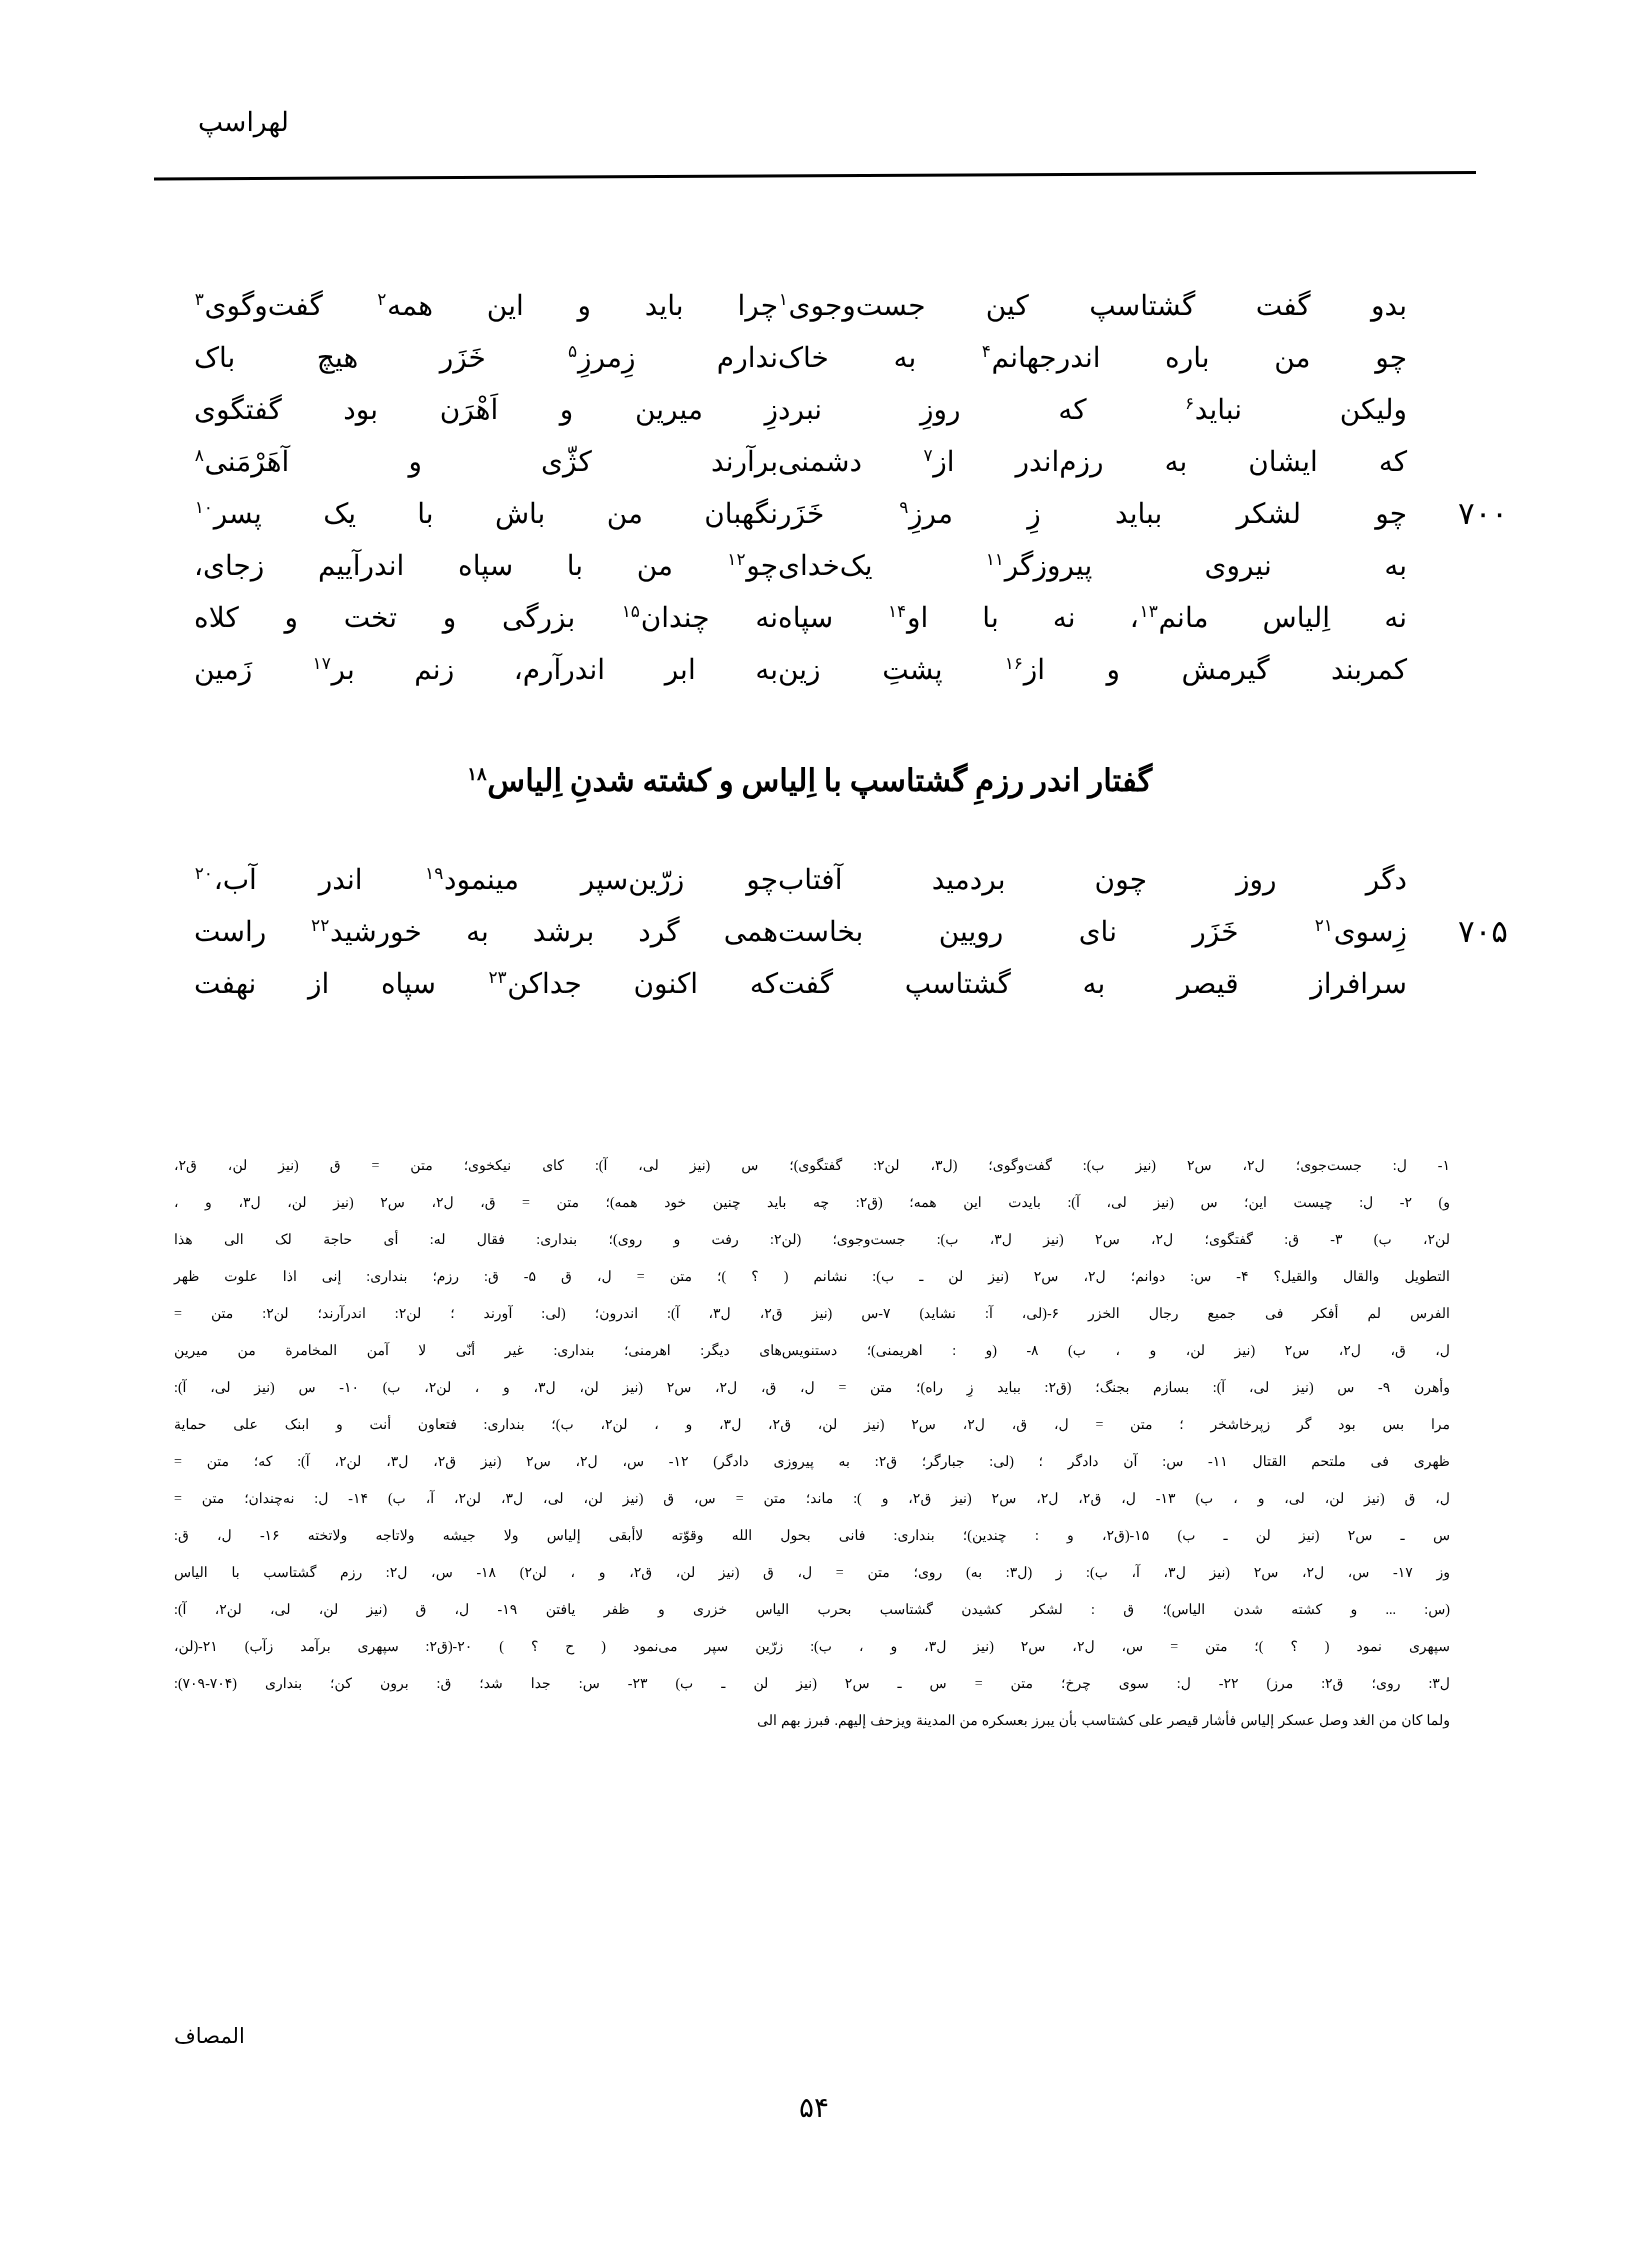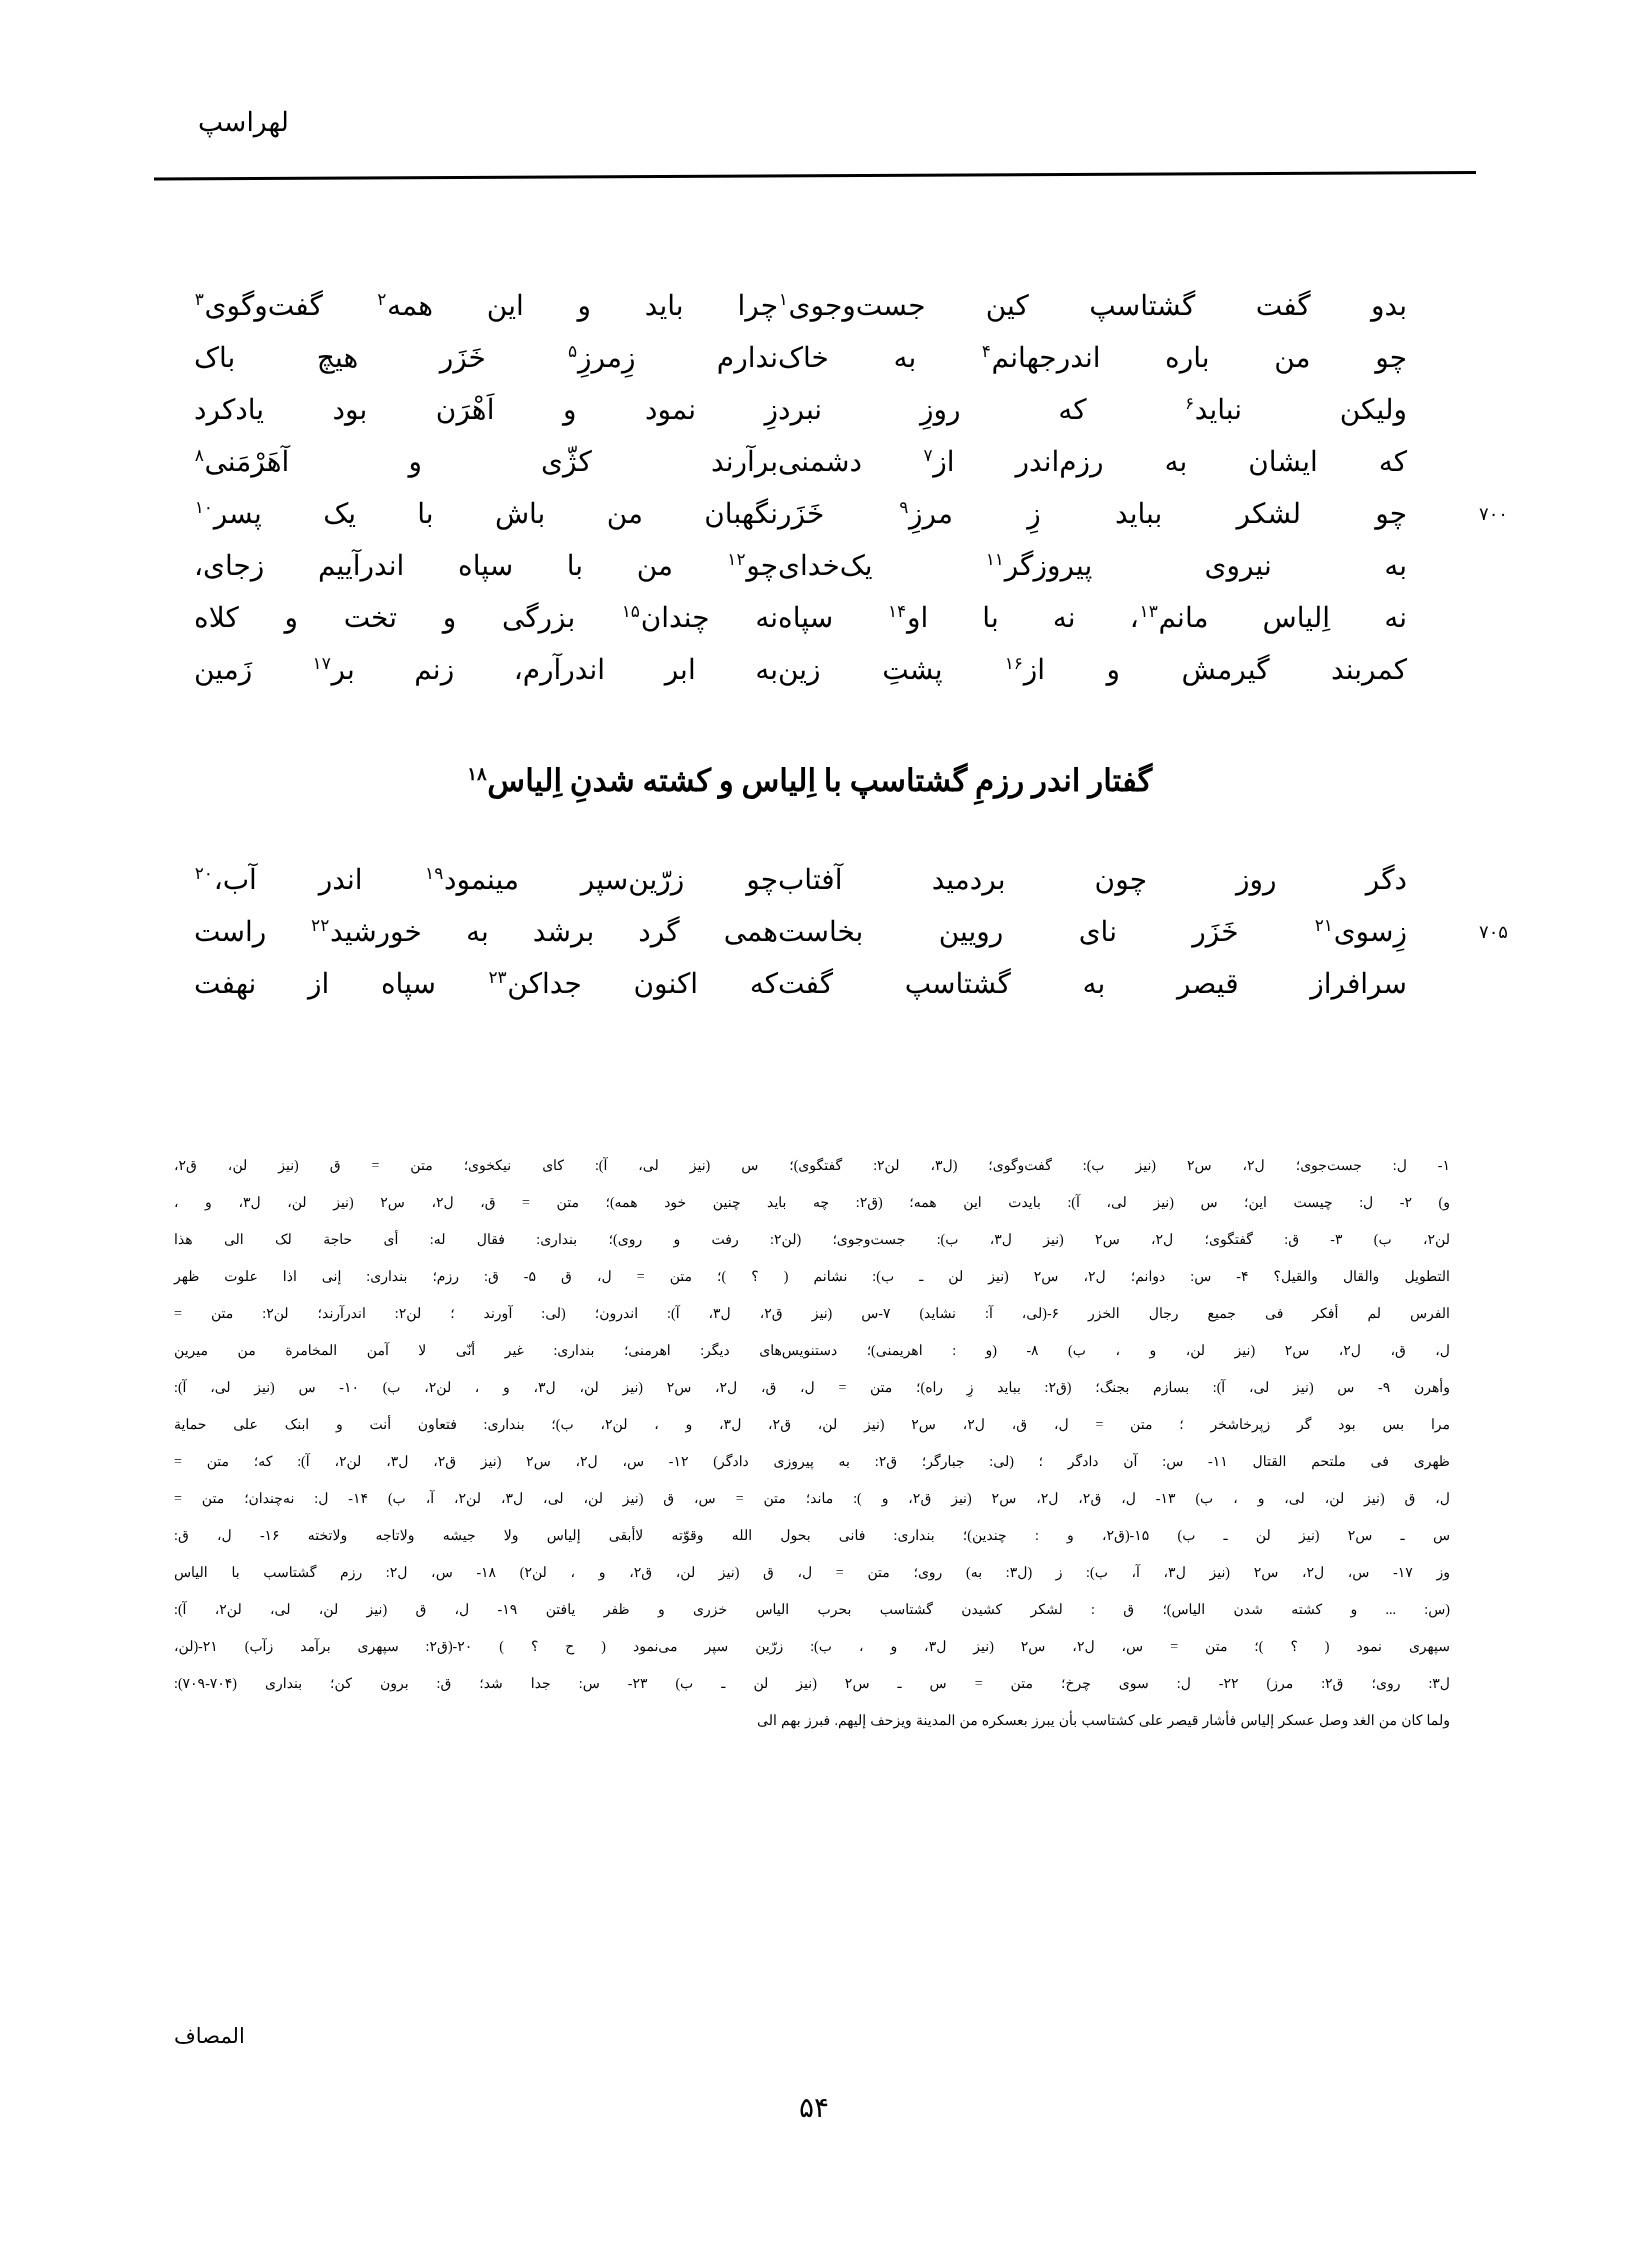--- a/index.html
+++ b/index.html
@@ -88,21 +88,21 @@
     text-align-last: justify;
     direction: rtl;
     box-sizing: border-box;
   }
 
   .vnum {
     position: absolute;
     right: -83px;
     top: 0;
     width: 77px;
-    font-size: 18px;
+    font-size: 31px;
     line-height: 52px;
     text-align: right;
     direction: rtl;
   }
 
   sup.note {
     font-size: 17px;
     vertical-align: super;
     line-height: 0;
     padding: 0 0.7px;
@@ -180,21 +180,21 @@
         <div class="hemistich left">چرا باید و این همه<sup class="note">۲</sup> گفت‌وگوی<sup class="note">۳</sup></div>
       </div>
       <div class="bayt">
         <div class="vnum"></div>
         <div class="hemistich right">چو من باره اندرجهانم<sup class="note">۴</sup> به خاک</div>
         <div class="hemistich left">ندارم زِمرزِ<sup class="note">۵</sup> خَزَر هیچ باک</div>
       </div>
       <div class="bayt">
         <div class="vnum"></div>
         <div class="hemistich right">ولیکن نباید<sup class="note">۶</sup> که روزِ نبرد</div>
-        <div class="hemistich left">زِ نمود و اَهْرَن بود یادکرد</div>
+        <div class="hemistich left">زِ میرین و اَهْرَن بود گفتگوی</div>
       </div>
       <div class="bayt">
         <div class="vnum"></div>
         <div class="hemistich right">که ایشان به رزم‌اندر از<sup class="note">۷</sup> دشمنی</div>
         <div class="hemistich left">برآرند کژّی و آهَرْمَنی<sup class="note">۸</sup></div>
       </div>
       <div class="bayt">
         <div class="vnum">۷۰۰</div>
         <div class="hemistich right">چو لشکر بباید زِ مرزِ<sup class="note">۹</sup> خَزَر</div>
         <div class="hemistich left">نگهبان من باش با یک پسر<sup class="note">۱۰</sup></div>

